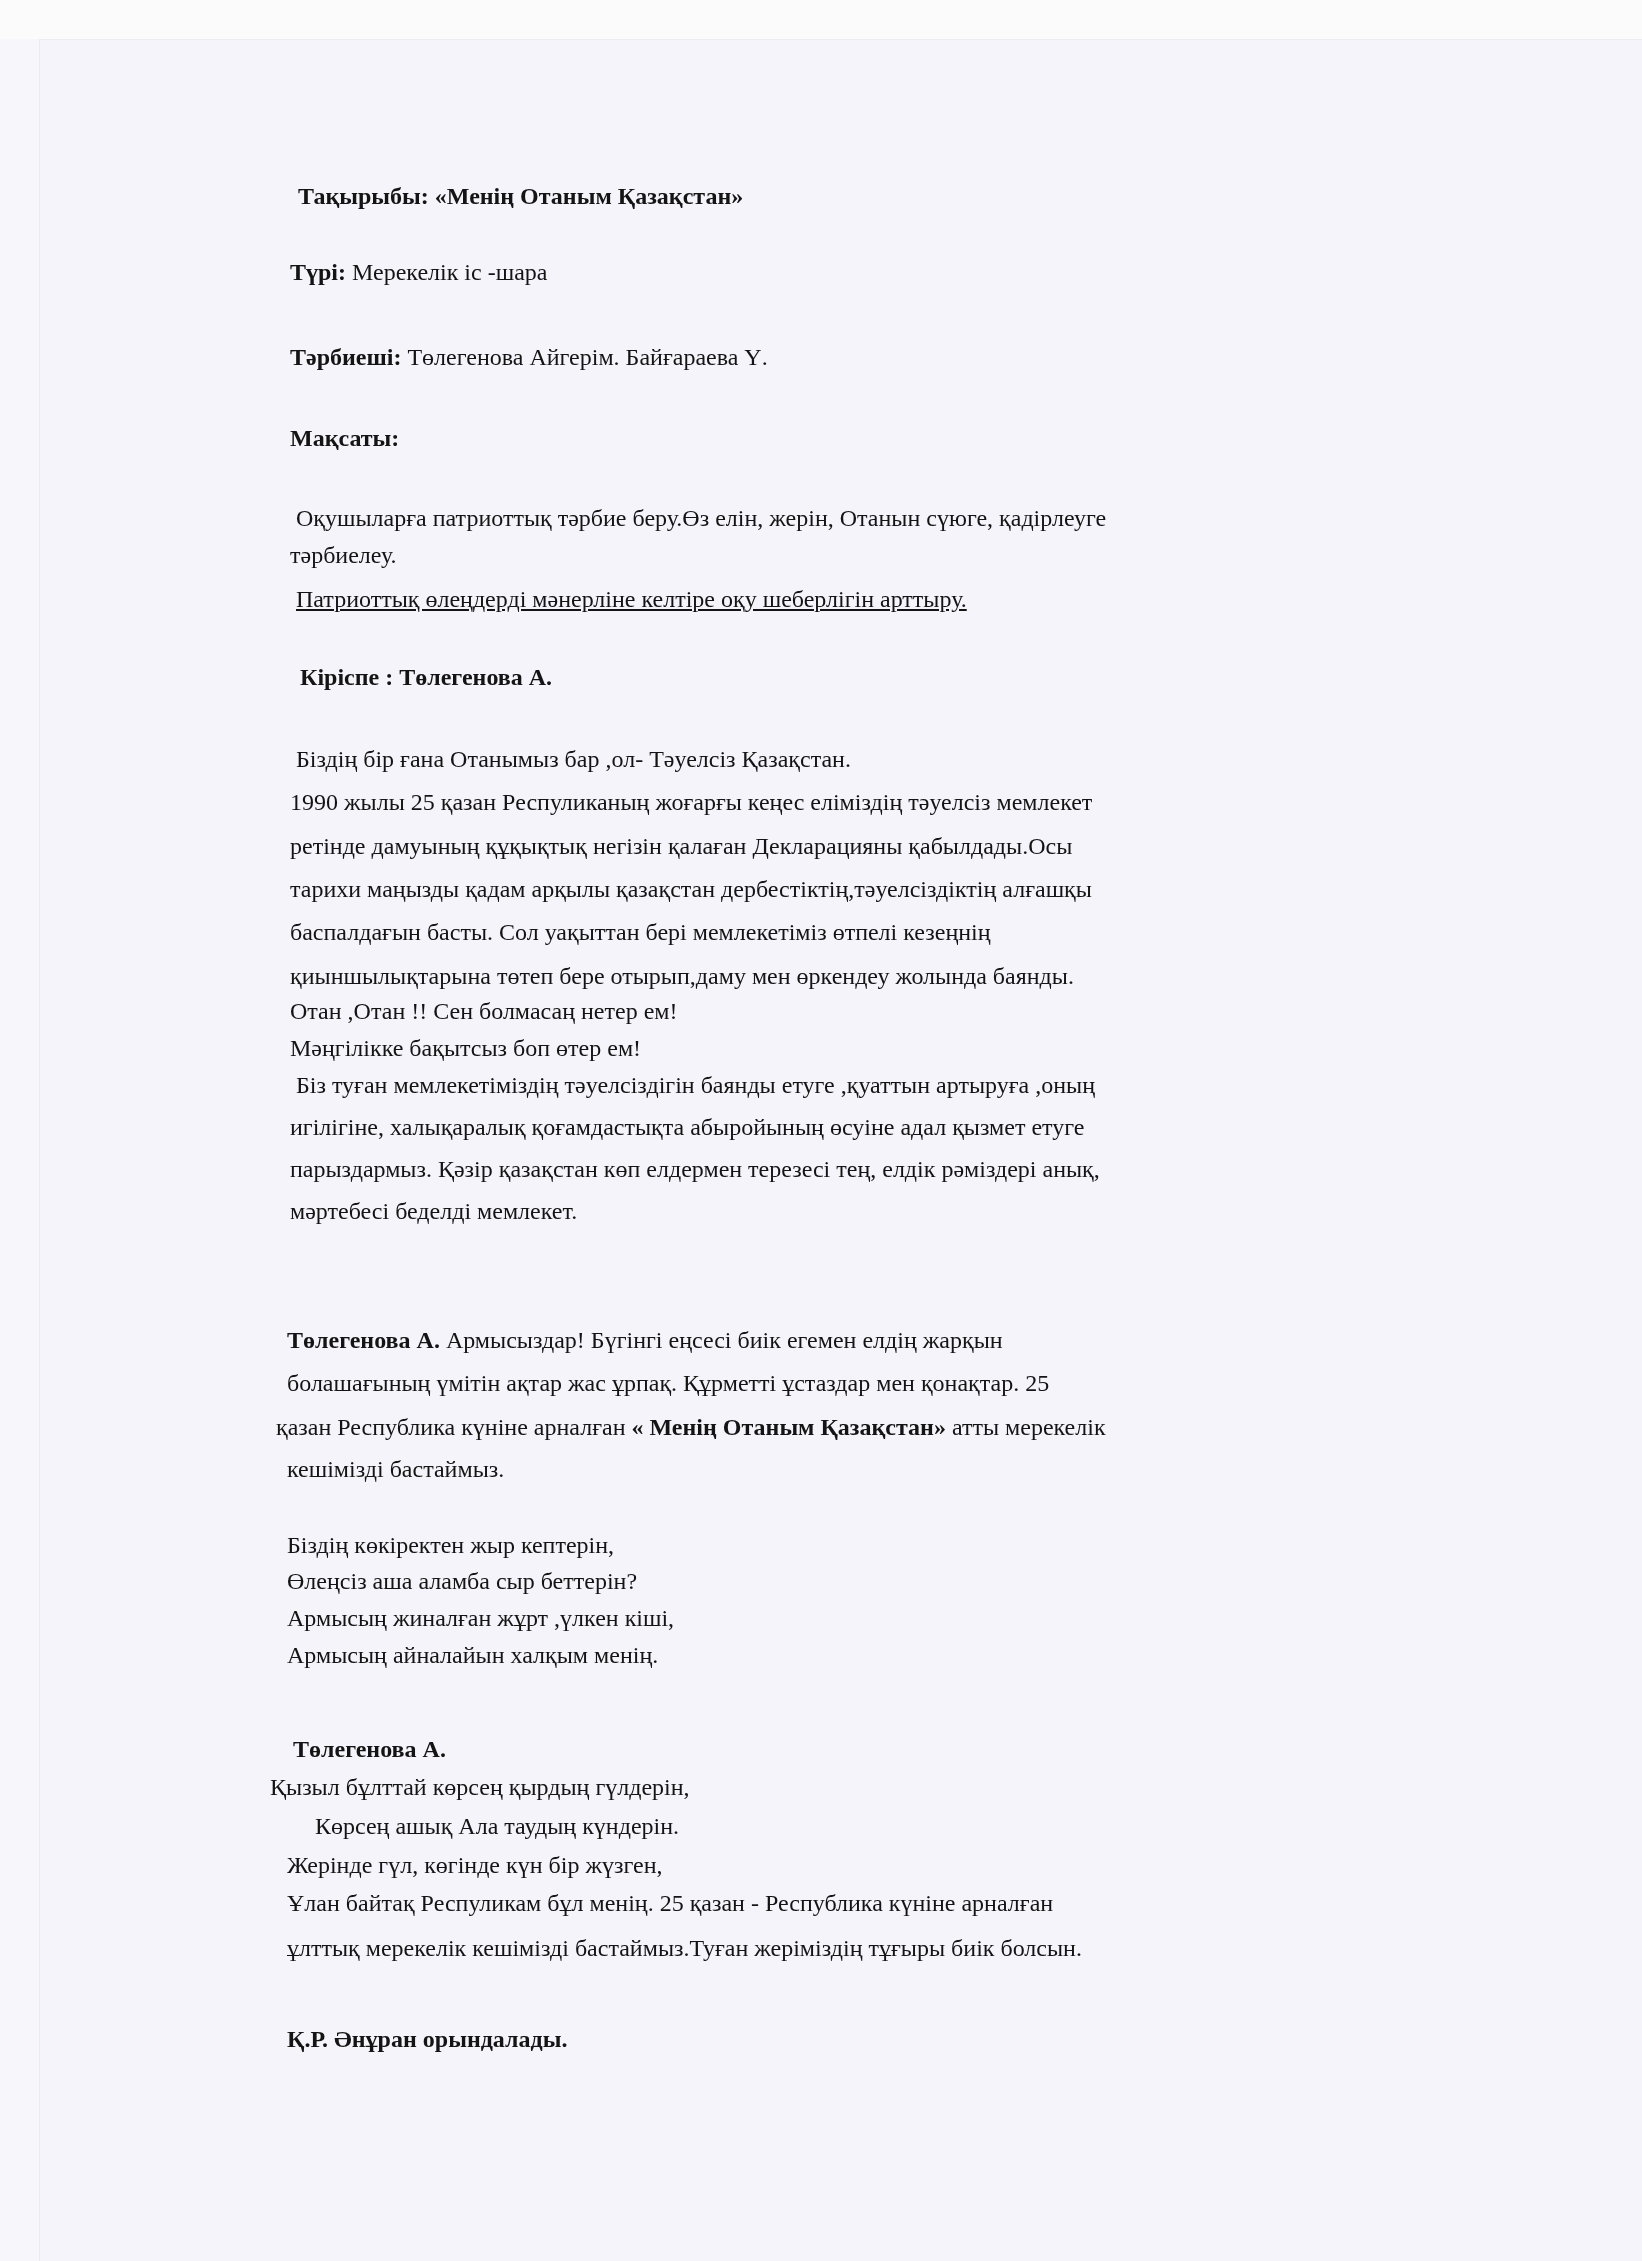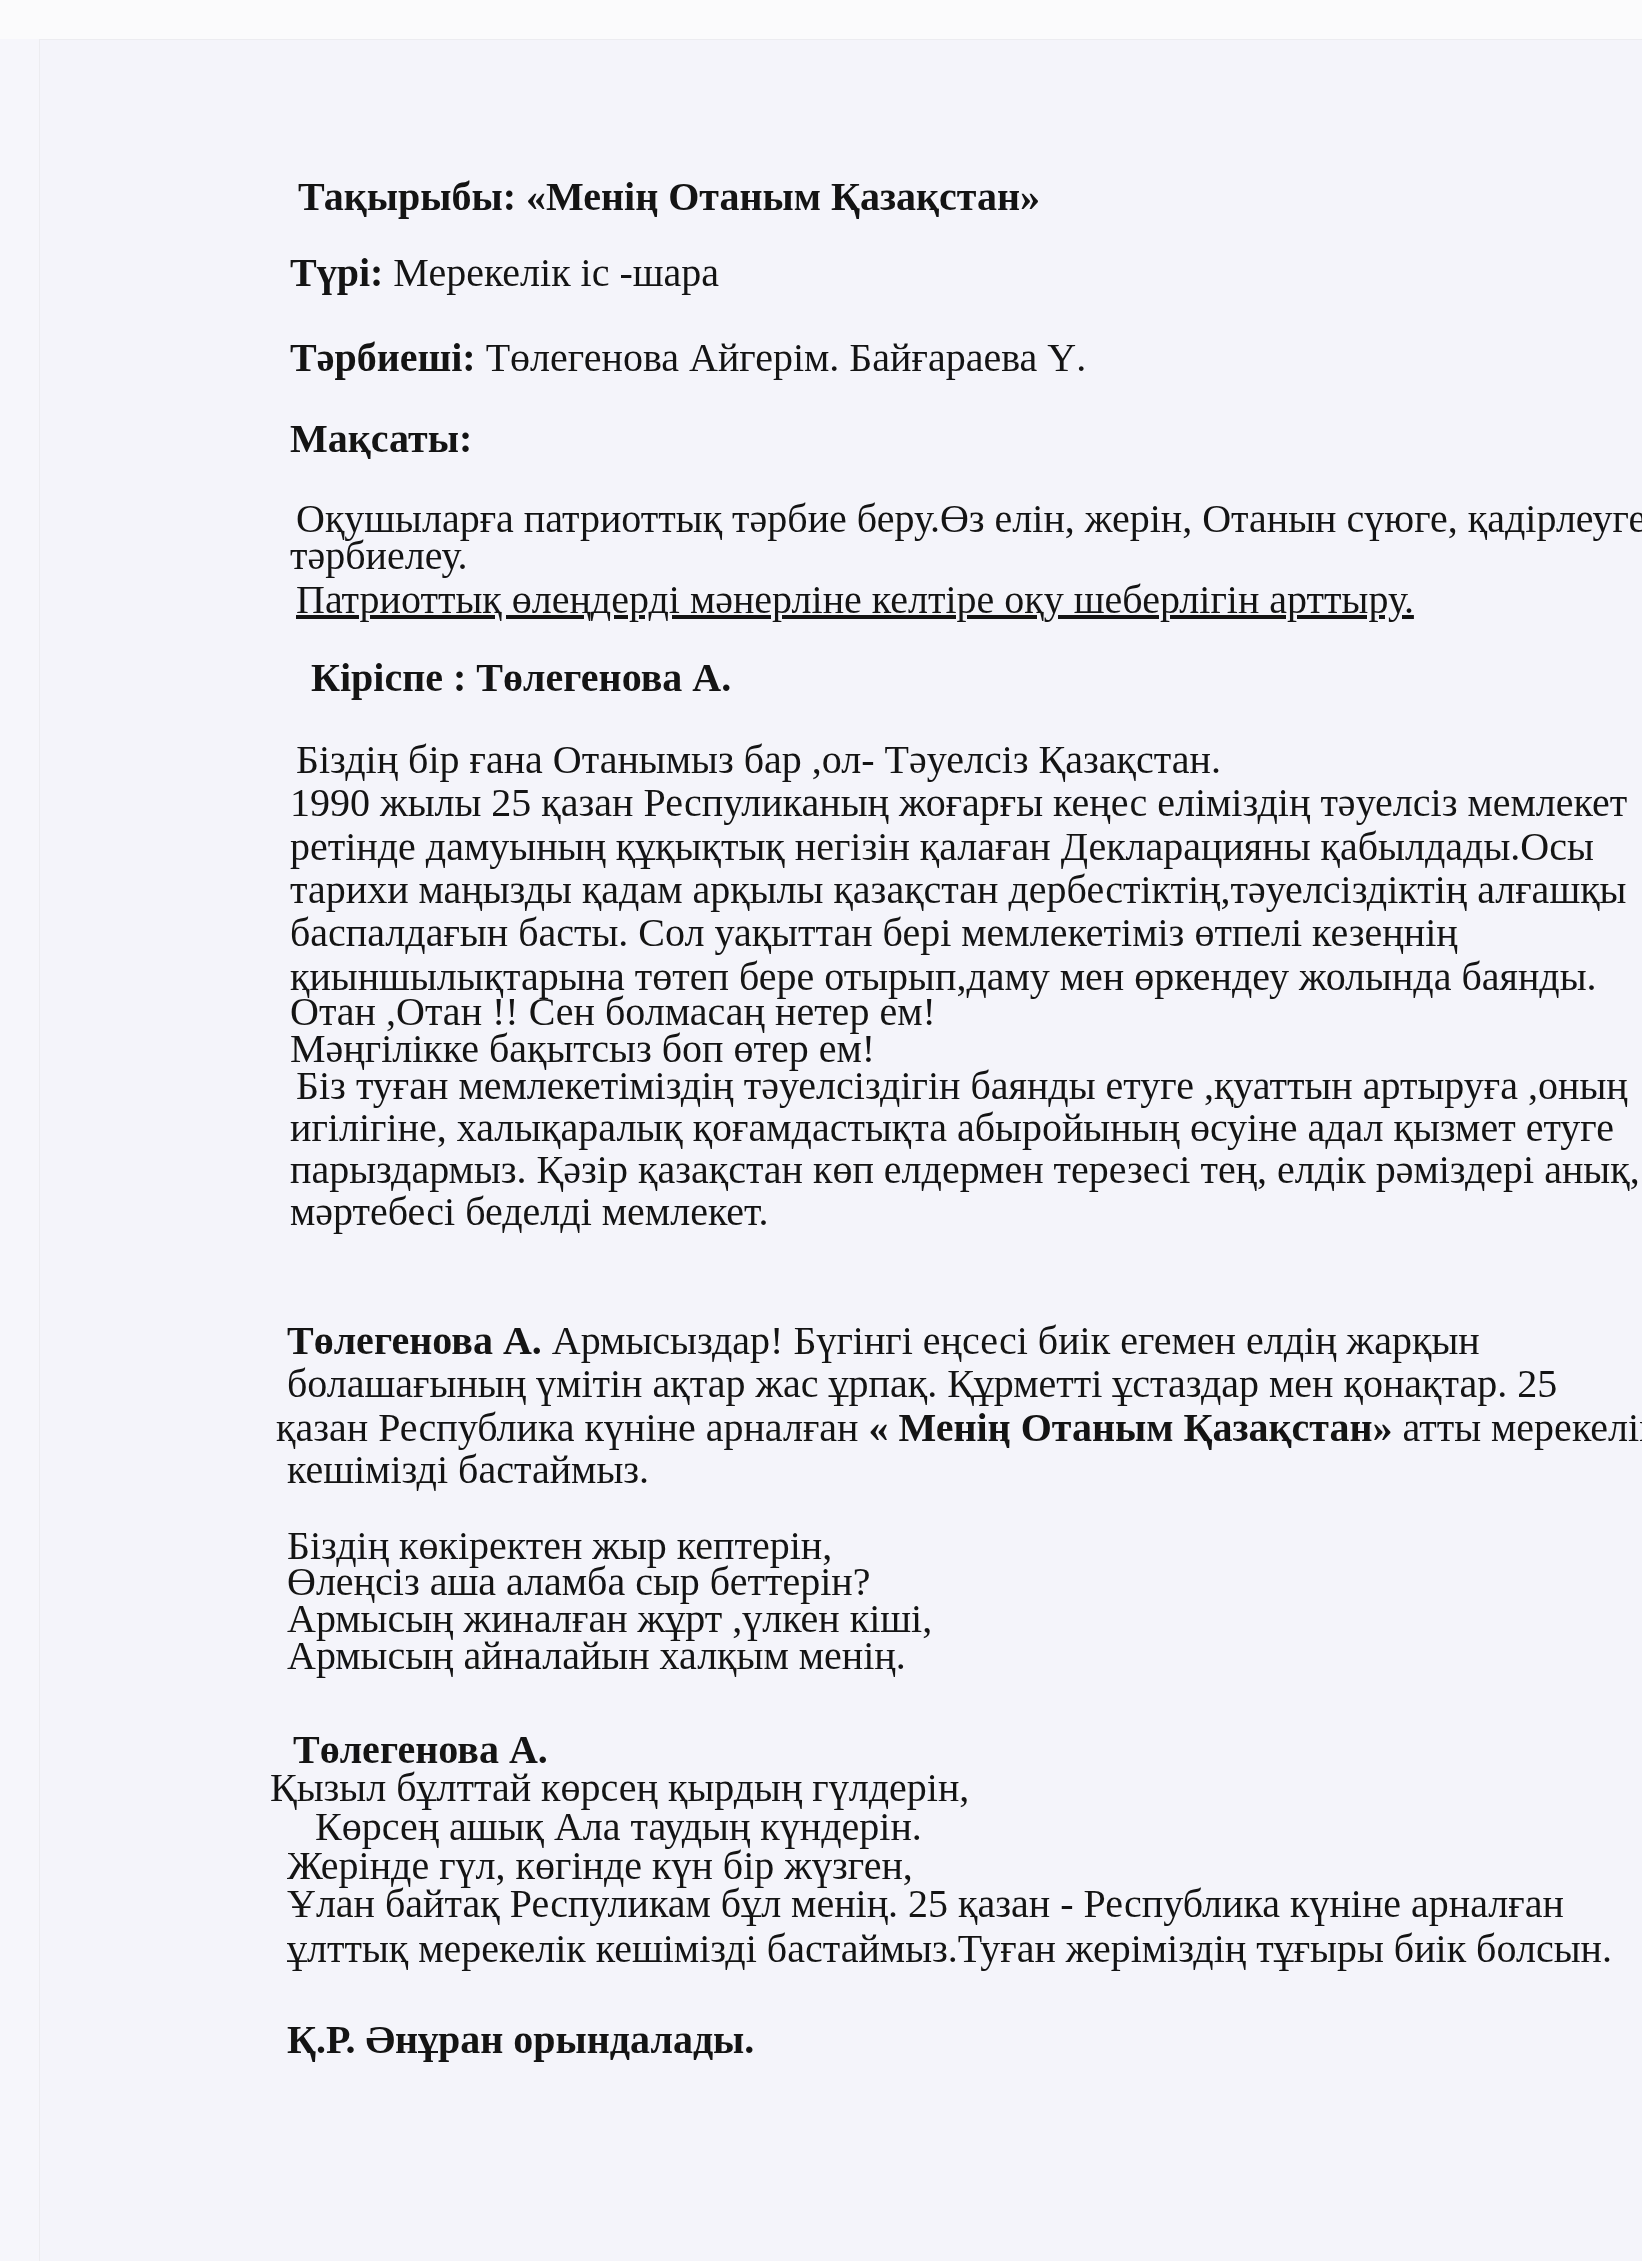--- a/index.html
+++ b/index.html
@@ -16,21 +16,21 @@
     background: #fbfbfc;
   }
   .page {
     position: absolute; left: 39px; top: 39px; width: 1604px; height: 2223px;
     background: #f4f4fa;
     border-left: 0.6px solid #ececf0;
     border-top: 0.6px solid #ececf0;
   }
   .line {
     position: absolute;
-    font-size: 40px;
+    font-size: 24px;
     line-height: 39px;
     white-space: nowrap;
     letter-spacing: 0px;
   }
   .b { font-weight: bold; }
 </style>
 </head>
 <body>
 
 <div class="outer-strip"></div>
@@ -45,21 +45,21 @@
 </div>
 <div class="line" style="left:290px; top:338px;">
   <span class="b">Тәрбиеші:</span><span> Төлегенова Айгерім. Байғараева Ү.</span>
 </div>
 <div class="line b" style="left:290px; top:419px;">Мақсаты:</div>
 
 <div class="line" style="left:296px; top:499px;">Оқушыларға патриоттық тәрбие беру.Өз елін, жерін, Отанын сүюге, қадірлеуге</div>
 <div class="line" style="left:290px; top:536px;">тәрбиелеу.</div>
 <div class="line" style="left:296px; top:580px;text-decoration:underline;">Патриоттық өлеңдерді мәнерліне келтіре оқу шеберлігін арттыру.</div>
 
-<div class="line b" style="left:311px; top:658px;">Кіріспе :  Төлегенова А.</div>
+<div class="line b" style="left:300px; top:658px;">Кіріспе :  Төлегенова А.</div>
 <div class="line" style="left:296px; top:740px;">Біздің бір ғана Отанымыз бар ,ол- Тәуелсіз Қазақстан.</div>
 <div class="line" style="left:290px; top:783px;">1990 жылы 25 қазан Респуликаның жоғарғы кеңес еліміздің тәуелсіз мемлекет</div>
 <div class="line" style="left:290px; top:827px;">ретінде дамуының құқықтық негізін қалаған Декларацияны қабылдады.Осы</div>
 <div class="line" style="left:290px; top:870px;">тарихи маңызды қадам арқылы қазақстан дербестіктің,тәуелсіздіктің алғашқы</div>
 <div class="line" style="left:290px; top:913px;">баспалдағын басты. Сол уақыттан бері мемлекетіміз өтпелі кезеңнің</div>
 <div class="line" style="left:290px; top:957px;">қиыншылықтарына төтеп бере отырып,даму мен өркендеу жолында баянды.</div>
 <div class="line" style="left:290px; top:992px;">Отан ,Отан !! Сен болмасаң нетер ем!</div>
 <div class="line" style="left:290px; top:1029px;text-align:center;">Мәңгілікке бақытсыз боп өтер ем!</div>
 <div class="line" style="left:296px; top:1066px;">Біз туған мемлекетіміздің тәуелсіздігін баянды етуге ,қуаттын артыруға ,оның</div>
 <div class="line" style="left:290px; top:1108px;">игілігіне, халықаралық қоғамдастықта абыройының өсуіне адал қызмет етуге</div>

